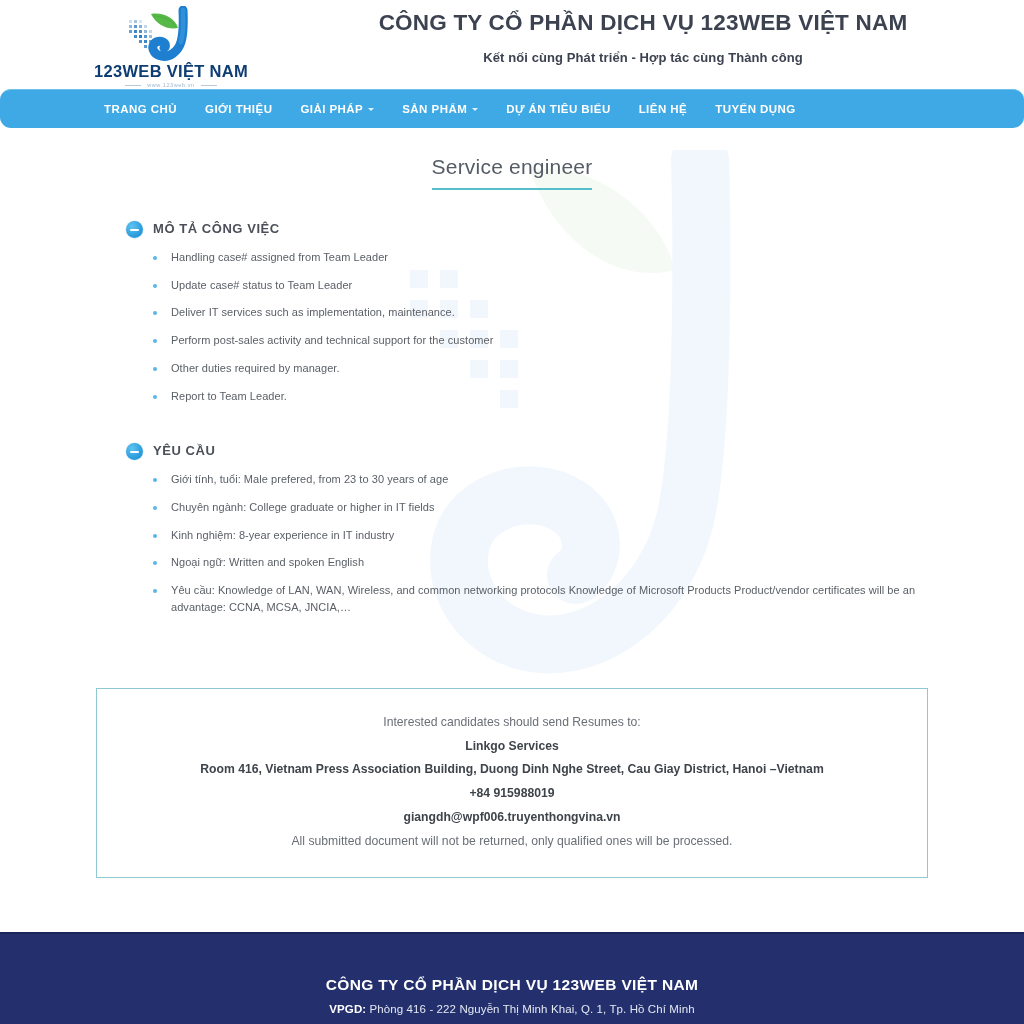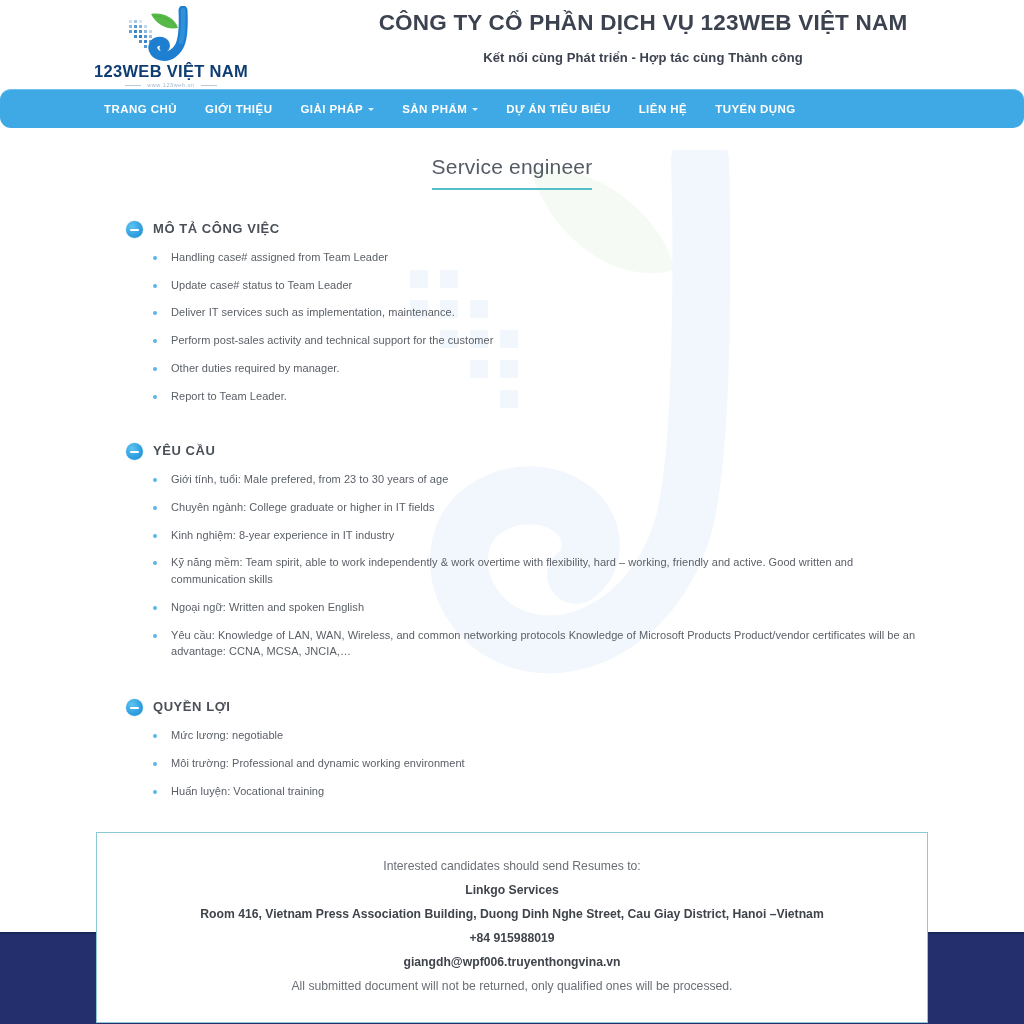--- a/index.html
+++ b/index.html
@@ -444,41 +444,27 @@
         <div class="section-head">
           <span class="minus-circle">
               <i class="bar"></i>
             </span>
           <h2 class="section-title">YÊU CẦU</h2>
         </div>
         <ul class="bullets">
           <li class="bullet">Giới tính, tuổi: Male prefered, from 23 to 30 years of age</li>
           <li class="bullet">Chuyên ngành: College graduate or higher in IT fields</li>
           <li class="bullet">Kinh nghiệm: 8-year experience in IT industry</li>
-          <li class="bullet">Kỹ năng mềm: Team spirit, able to work independently &amp; work overtime with flexibility, hard – working, friendly and active. Good written and communication skills</li>
           <li class="bullet">Ngoại ngữ: Written and spoken English</li>
           <li class="bullet">Yêu cầu: Knowledge of LAN, WAN, Wireless, and common networking protocols Knowledge of Microsoft Products Product/vendor certificates will be an advantage: CCNA, MCSA, JNCIA,…</li>
         </ul>
       </section>
 
       <div class="section-gap"></div>
 
-      <section class="section">
-        <div class="section-head">
-          <span class="minus-circle">
-              <i class="bar"></i>
-            </span>
-          <h2 class="section-title">QUYỀN LỢI</h2>
-        </div>
-        <ul class="bullets">
-          <li class="bullet">Mức lương: negotiable</li>
-          <li class="bullet">Môi trường: Professional and dynamic working environment</li>
-          <li class="bullet">Huấn luyện: Vocational training</li>
-        </ul>
-      </section>
 
     </div>
   </main>
 
   <section class="contact-box">
     <p class="contact-line">Interested candidates should send Resumes to:</p>
     <p class="contact-line strong">Linkgo Services</p>
     <p class="contact-line strong">Room 416, Vietnam Press Association Building, Duong Dinh Nghe Street, Cau Giay District, Hanoi –Vietnam</p>
     <p class="contact-line strong">+84 915988019</p>
     <p class="contact-line strong">giangdh@wpf006.truyenthongvina.vn</p>

